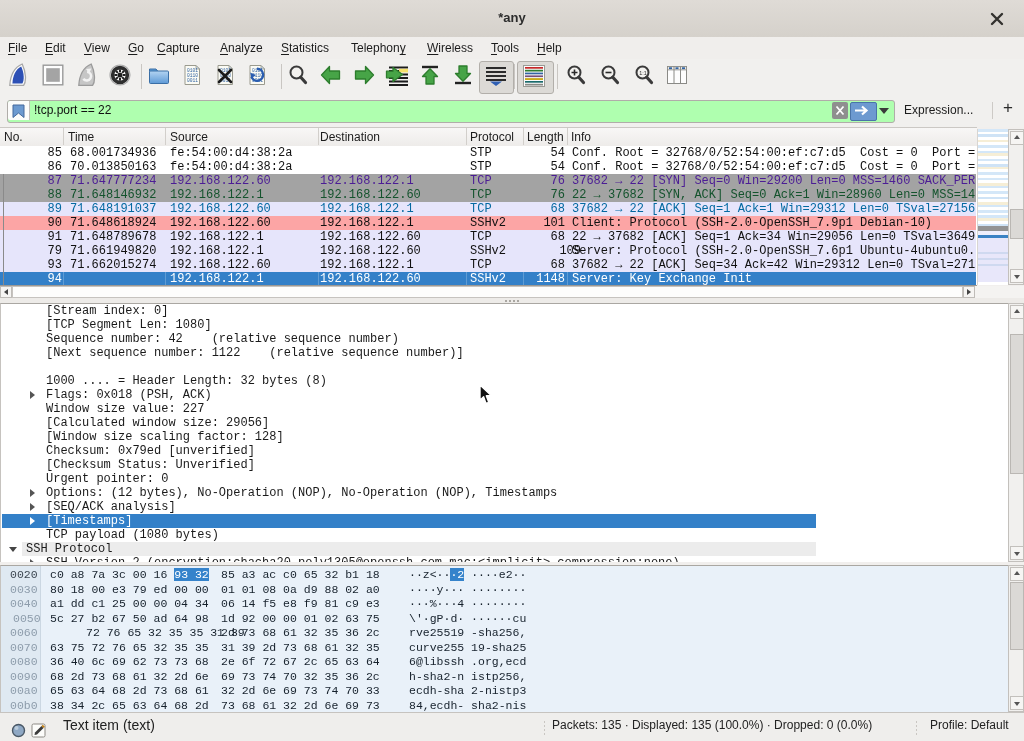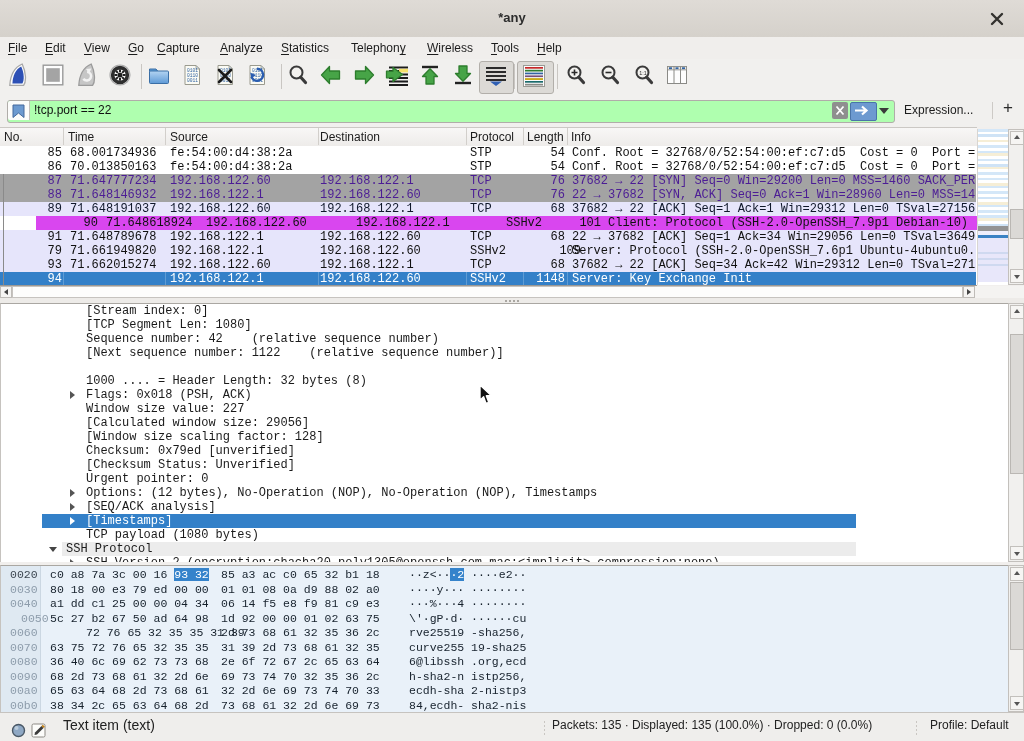--- a/index.html
+++ b/index.html
@@ -1,21 +1,21 @@
 <!DOCTYPE html>
 <html><head><meta charset="utf-8">
 <style>
 html,body{margin:0;padding:0;width:1024px;height:741px;overflow:hidden;
  font-family:"Liberation Sans",sans-serif;background:#f1efed;}
 .a{position:absolute;}
 .m{font-family:"Liberation Mono",monospace;font-size:12px;color:#111;}
 .s13{font-size:12px;color:#1c1c1c;}
 .row{position:absolute;left:0;width:976px;height:14px;overflow:hidden;}
 .row span{position:absolute;top:0;height:14px;line-height:14px;white-space:pre;}
-.drow{position:absolute;left:1px;width:814px;height:14px;overflow:hidden;margin-left:40px;}
+.drow{position:absolute;left:1px;width:814px;height:14px;overflow:hidden;}
 .drow span{position:absolute;top:0;height:14px;line-height:14px;white-space:pre;}
 .hrow{position:absolute;left:0;width:1007px;height:15px;overflow:hidden;}
 .hrow span{position:absolute;top:0;height:15px;line-height:15px;white-space:pre;}
 .exp{position:absolute;width:0;height:0;border-top:4px solid transparent;border-bottom:4px solid transparent;border-left:5px solid #555;}
 .expd{position:absolute;width:0;height:0;border-left:4px solid transparent;border-right:4px solid transparent;border-top:5px solid #444;}
 u{text-decoration:underline;text-underline-offset:2px;}
 </style></head>
 <body>
 
 <div class="a" style="left:0;top:0;width:1024px;height:37px;
@@ -233,39 +233,39 @@
     </div>
 <div class="row m" style="top:28px;background:#a3a3a3;color:#4c1d95;">
       <span style="left:0;width:62px;text-align:right;display:inline-block;">87</span>
       <span style="left:70px;">71.647777234</span>
       <span style="left:170px;">192.168.122.60</span>
       <span style="left:320px;">192.168.122.1</span>
       <span style="left:470px;">TCP</span>
       <span style="left:520px;width:45px;text-align:right;">76</span>
       <span style="left:572px;">37682 → 22 [SYN] Seq=0 Win=29200 Len=0 MSS=1460 SACK_PERM=1 TS</span>
     </div>
-<div class="row m" style="top:42px;background:#a3a3a3;color:#4c1d95;">
+<div class="row m" style="top:42px;background:#a3a3a3;color:#14532d;">
       <span style="left:0;width:62px;text-align:right;display:inline-block;">88</span>
       <span style="left:70px;">71.648146932</span>
       <span style="left:170px;">192.168.122.1</span>
       <span style="left:320px;">192.168.122.60</span>
       <span style="left:470px;">TCP</span>
       <span style="left:520px;width:45px;text-align:right;">76</span>
       <span style="left:572px;">22 → 37682 [SYN, ACK] Seq=0 Ack=1 Win=28960 Len=0 MSS=1460 SAC</span>
     </div>
-<div class="row m" style="top:56px;background:#e6e5fb;color:#0f172a;">
+<div class="row m" style="top:56px;background:#e6e5fb;color:#0369a1;">
       <span style="left:0;width:62px;text-align:right;display:inline-block;">89</span>
       <span style="left:70px;">71.648191037</span>
       <span style="left:170px;">192.168.122.60</span>
       <span style="left:320px;">192.168.122.1</span>
       <span style="left:470px;">TCP</span>
       <span style="left:520px;width:45px;text-align:right;">68</span>
       <span style="left:572px;">37682 → 22 [ACK] Seq=1 Ack=1 Win=29312 Len=0 TSval=2715686181</span>
     </div>
-<div class="row m" style="top:70px;background:#d946ef;color:#111;margin-left:36px;">
+<div class="row m" style="top:70px;background:#fca5a5;color:#111;">
       <span style="left:0;width:62px;text-align:right;display:inline-block;">90</span>
       <span style="left:70px;">71.648618924</span>
       <span style="left:170px;">192.168.122.60</span>
       <span style="left:320px;">192.168.122.1</span>
       <span style="left:470px;">SSHv2</span>
       <span style="left:520px;width:45px;text-align:right;">101</span>
       <span style="left:572px;">Client: Protocol (SSH-2.0-OpenSSH_7.9p1 Debian-10)</span>
     </div>
 <div class="row m" style="top:84px;background:#e6e5fb;color:#111;">
       <span style="left:0;width:62px;text-align:right;display:inline-block;">91</span>
@@ -458,21 +458,21 @@
       <span style="left:220px;">01 01 08 0a d9 88 02 a0</span>
       <span style="left:408px;">····y··· ········</span>
     </div>
 <div class="hrow" style="top:30.0px;font-family:'Liberation Mono',monospace;font-size:11.5px;color:#16212c;">
       <span style="left:9px;color:#8d9cab;">0040</span>
       <span style="left:49px;">a1 dd c1 25 00 00 04 34</span>
       <span style="left:220px;">06 14 f5 e8 f9 81 c9 e3</span>
       <span style="left:408px;">···%···4 ········</span>
     </div>
 <div class="hrow" style="top:44.5px;font-family:'Liberation Mono',monospace;font-size:11.5px;color:#16212c;">
-      <span style="left:20px;color:#8d9cab;">0050</span>
+      <span style="left:12px;color:#8d9cab;">0050</span>
       <span style="left:49px;">5c 27 b2 67 50 ad 64 98</span>
       <span style="left:220px;">1d 92 00 00 01 02 63 75</span>
       <span style="left:408px;">\'·gP·d· ······cu</span>
     </div>
 <div class="hrow" style="top:59.0px;font-family:'Liberation Mono',monospace;font-size:11.5px;color:#16212c;">
       <span style="left:9px;color:#8d9cab;">0060</span>
       <span style="left:49px;margin-left:36px;">72 76 65 32 35 35 31 39</span>
       <span style="left:220px;">2d 73 68 61 32 35 36 2c</span>
       <span style="left:408px;">rve25519 -sha256,</span>
     </div>

